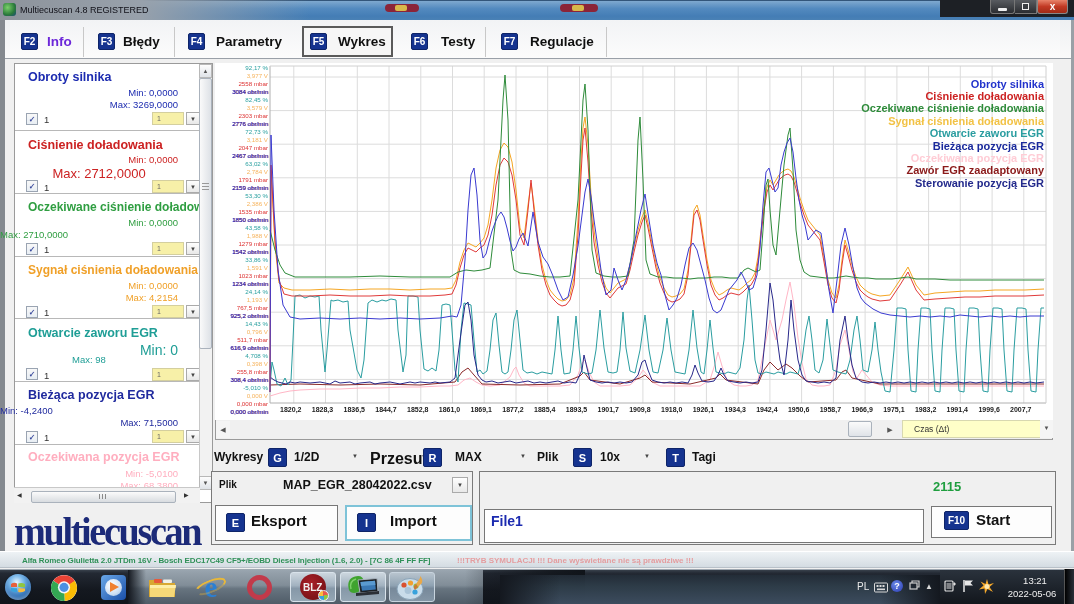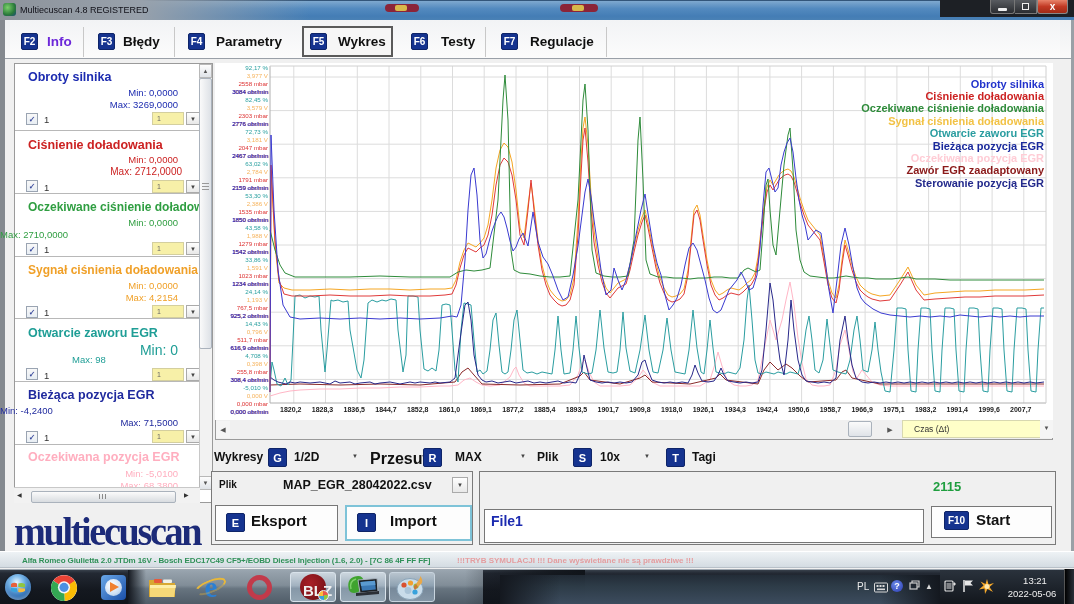--- a/index.html
+++ b/index.html
@@ -51,21 +51,21 @@
 <div class="abs" style="left:28px;top:70px;font-size:12.5px;font-weight:bold;color:#1c2bb0;white-space:nowrap;width:172px;overflow:hidden">Obroty silnika</div>
 <div class="abs" style="left:0;top:87px;width:178px;text-align:right;font-size:9.5px;color:#1c2bb0">Min: 0,0000</div>
 <div class="abs" style="left:0;top:99px;width:178px;text-align:right;font-size:9.5px;color:#1c2bb0">Max: 3269,0000</div>
 <div class="abs" style="left:26px;top:113px;width:12px;height:12px;background:linear-gradient(#f8f8f8,#e8eef4);border:1px solid #9aa4b2;color:#3a4a9c;font-size:8px;font-weight:bold;line-height:11px;text-align:center">✓</div>
 <div class="abs" style="left:44px;top:114px;font-size:9.5px;color:#333">1</div>
 <div class="abs" style="left:152px;top:112px;width:32px;height:13px;background:#f7f0a8;border:1px solid #d4cf9e;font-size:7px;color:#666;padding-left:4px;line-height:12px">1</div>
 <div class="combo-btn" style="left:186px;top:112px;height:13px;line-height:12px">▼</div>
 <div class="abs" style="left:15px;top:130px;width:184px;height:1px;background:#b8b8b8"></div>
 <div class="abs" style="left:28px;top:138px;font-size:12.5px;font-weight:bold;color:#cc2222;white-space:nowrap;width:172px;overflow:hidden">Ciśnienie doładowania</div>
 <div class="abs" style="left:0;top:154px;width:178px;text-align:right;font-size:9.5px;color:#cc2222">Min: 0,0000</div>
-<div class="abs" style="left:4px;top:166px;width:178px;text-align:right;font-size:10px;color:#cc2222">Max: 2712,0000</div>
+<div class="abs" style="left:10px;top:166px;width:178px;text-align:center;font-size:13px;color:#cc2222">Max: 2712,0000</div>
 <div class="abs" style="left:26px;top:180px;width:12px;height:12px;background:linear-gradient(#f8f8f8,#e8eef4);border:1px solid #9aa4b2;color:#3a4a9c;font-size:8px;font-weight:bold;line-height:11px;text-align:center">✓</div>
 <div class="abs" style="left:44px;top:182px;font-size:9.5px;color:#333">1</div>
 <div class="abs" style="left:152px;top:180px;width:32px;height:13px;background:#f7f0a8;border:1px solid #d4cf9e;font-size:7px;color:#666;padding-left:4px;line-height:12px">1</div>
 <div class="combo-btn" style="left:186px;top:180px;height:13px;line-height:12px">▼</div>
 <div class="abs" style="left:15px;top:193px;width:184px;height:1px;background:#b8b8b8"></div>
 <div class="abs" style="left:28px;top:200px;font-size:12px;font-weight:bold;color:#2f9e41;white-space:nowrap;width:172px;overflow:hidden">Oczekiwane ciśnienie doładow</div>
 <div class="abs" style="left:0;top:217px;width:178px;text-align:right;font-size:9.5px;color:#2f9e41">Min: 0,0000</div>
 <div class="abs" style="left:0;top:229px;width:178px;text-align:left;font-size:9.5px;color:#2f9e41">Max: 2710,0000</div>
 <div class="abs" style="left:26px;top:243px;width:12px;height:12px;background:linear-gradient(#f8f8f8,#e8eef4);border:1px solid #9aa4b2;color:#3a4a9c;font-size:8px;font-weight:bold;line-height:11px;text-align:center">✓</div>
 <div class="abs" style="left:44px;top:244px;font-size:9.5px;color:#333">1</div>
@@ -325,21 +325,21 @@
 <path d="M2,9 L28,9 L27.6,12 L2,12z" fill="#fdeea8"></path>
   </svg>
 
 <div class="abs" style="left:197px;top:573px;width:28px;height:29px;font-family:'Liberation Serif',serif;font-size:29px;font-weight:bold;color:#2a7fd4;line-height:28px;text-align:center">e</div>
 <div class="abs" style="left:194px;top:580px;width:33px;height:13px;border:2.5px solid #e8b83a;border-radius:50%;transform:rotate(-22deg);border-left-color:transparent;border-bottom-color:rgba(232,184,58,0.35)"></div>
 
 <div class="abs" style="left:247px;top:575px;width:25px;height:25px;border-radius:50%;border:5px solid #c23a4a;background:transparent"></div>
 
 <div class="abs" style="left:290px;top:572px;width:46px;height:30px;background:linear-gradient(#ccd6de,#a2b2c0 45%,#8698a8 55%,#94a6b4);border:1px solid #d8e2ea;border-radius:3px"></div>
 <div class="abs" style="left:300px;top:574px;width:26px;height:26px;border-radius:50%;background:radial-gradient(circle at 40% 35%,#a82028,#6a0d12)"></div>
-<div class="abs" style="left:303px;top:582px;font-size:15px;font-weight:bold;color:#f0f0f0">BLZ</div>
+<div class="abs" style="left:303px;top:582px;font-size:10px;font-weight:bold;color:#f0f0f0">BLZ</div>
 <div class="abs" style="left:318px;top:590px;width:11px;height:11px;border-radius:50%;background:conic-gradient(#e85a4a 0 25%,#8fc63f 25% 50%,#38a2dc 50% 75%,#fbbc3c 75% 100%);border:1px solid #e8eef4"></div>
 
 <div class="abs" style="left:340px;top:572px;width:46px;height:30px;background:linear-gradient(#ccd6de,#a2b2c0 45%,#8698a8 55%,#94a6b4);border:1px solid #d8e2ea;border-radius:3px"></div>
 <svg class="abs" style="left:346px;top:574px" width="34" height="27" viewBox="0 0 34 27">
 <path d="M3,16 Q0,5 9,2.5 Q17,0.5 18,8 Q19,15 11,18.5 Q5,20 3,16z" fill="#3fa32f"></path>
 <path d="M5,15 Q3,7 10,5" stroke="#7ed06a" stroke-width="1.5" fill="none"></path>
 <path d="M12,6 L31,4.5 L32,17.5 L14,19z" fill="#1c2126" stroke="#aab4be" stroke-width="1"></path>
 <path d="M14.5,8 L29,6.8 L29.8,15.5 L16,16.8z" fill="#3a78b4"></path>
 <path d="M14.5,8 L29,6.8 L29.4,11 L15,12z" fill="#5a9ad0"></path>
 <path d="M10,19 L33,17 L33,20 L10,22z" fill="#2a2f36"></path>

